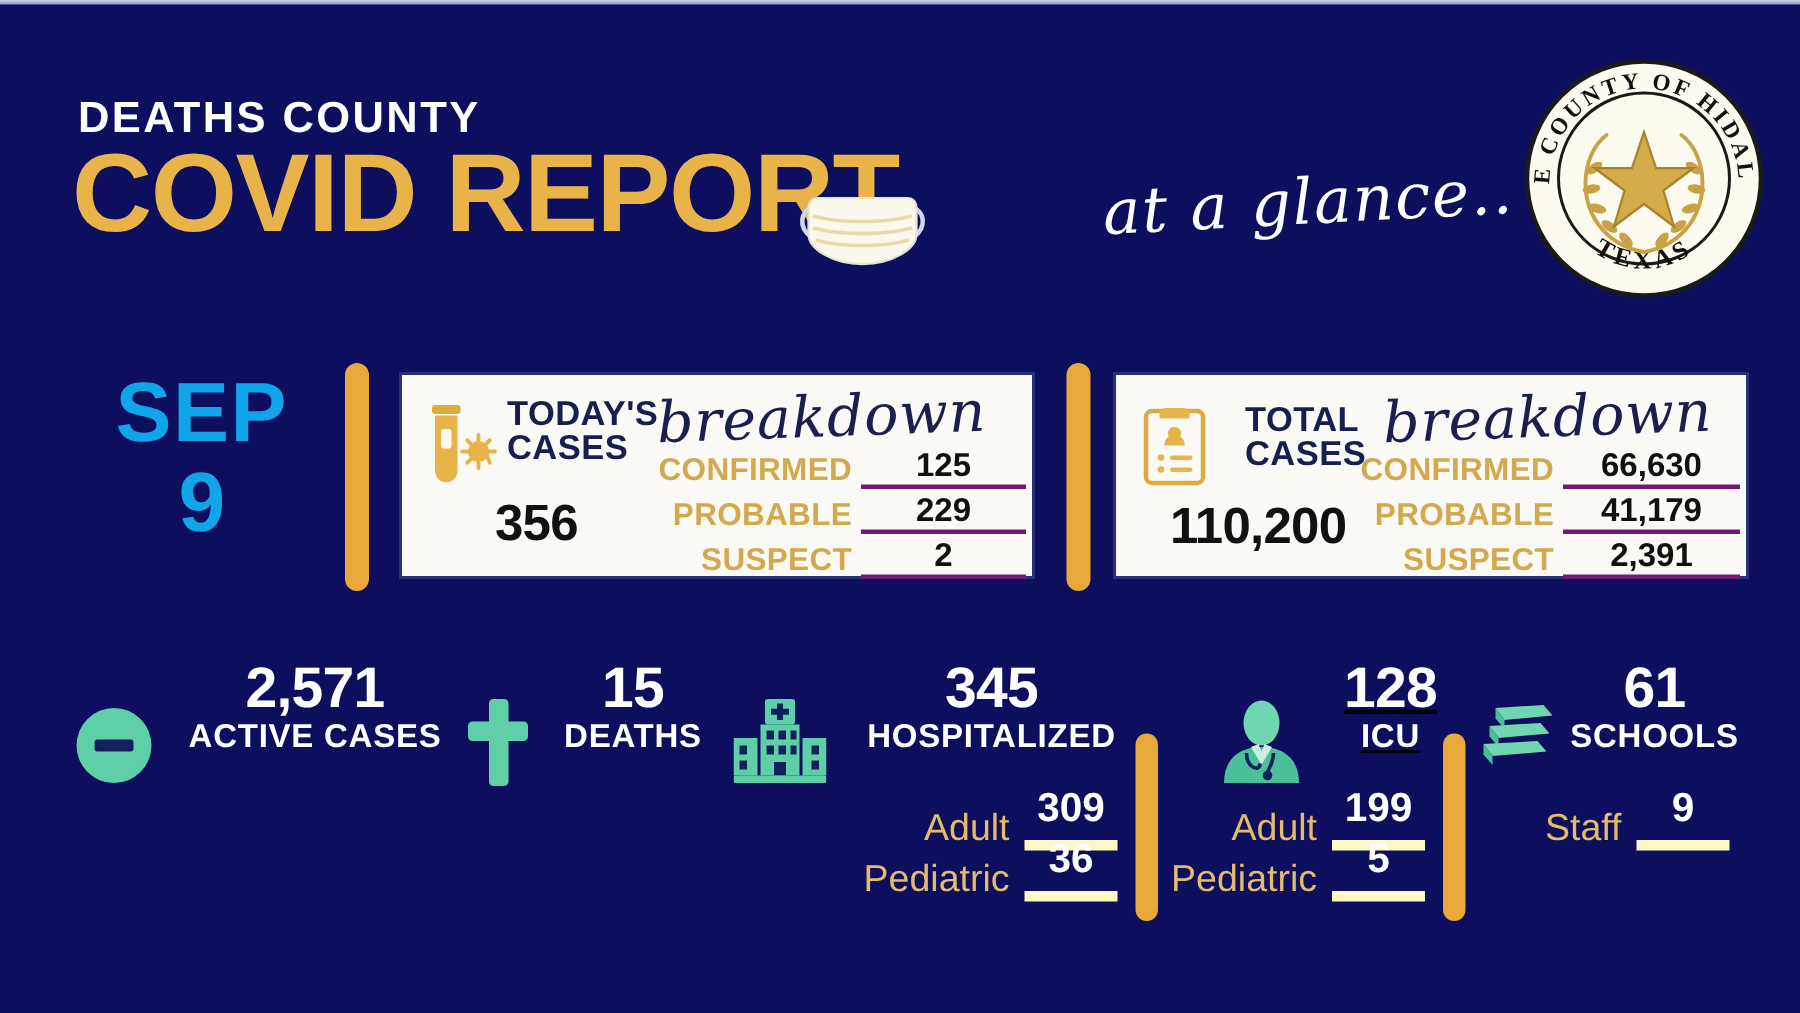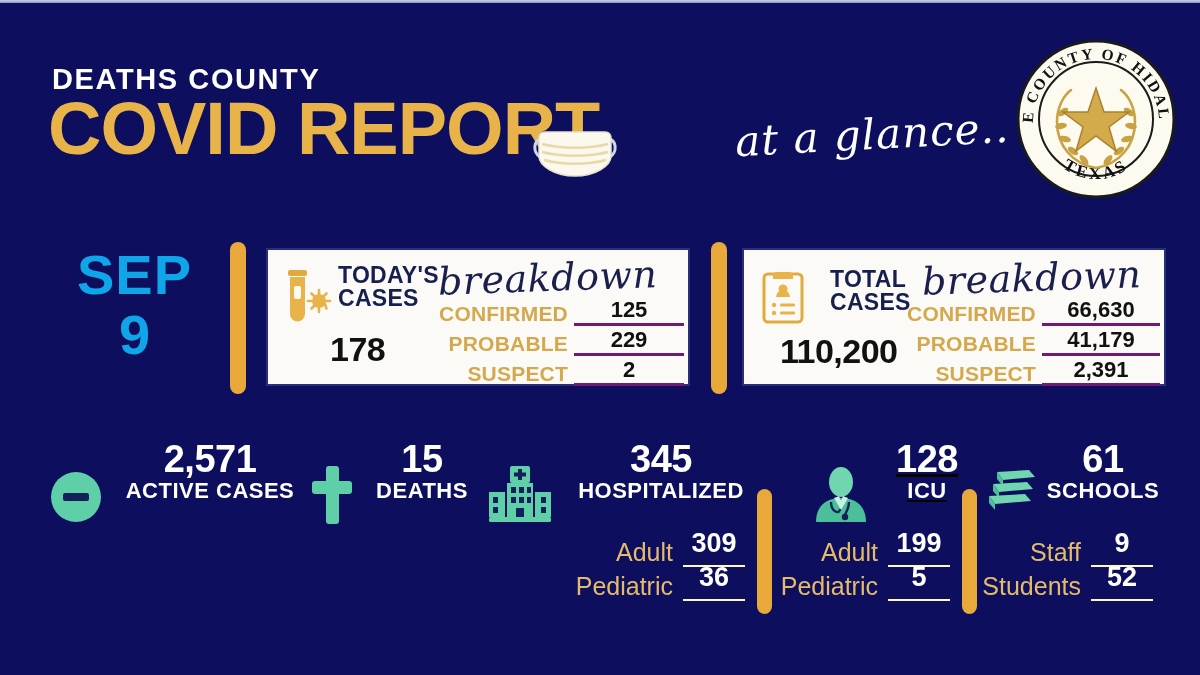--- a/index.html
+++ b/index.html
@@ -147,21 +147,21 @@
   
   .sub{ position:absolute; }
   .sub-row{ display:flex; align-items:flex-end; justify-content:flex-end; height:34px; }
   .sub-label{
     font-size:25px; color:#e3bb6a; font-weight:normal;
     margin-right:10px; white-space:nowrap; line-height:1.2;
   }
   .sub-val{
     min-width:62px; text-align:center;
     font-size:27px; font-weight:bold; color:#ffffff;
-    border-bottom:2px solid #fef9c3; line-height:1.1; padding-bottom:6px;
+    border-bottom:7px solid #fef9c3; line-height:1.1; padding-bottom:6px;
   }
   .hosp-sub{ left:545px; top:533px; width:200px; }
   .icu-sub{  left:780px; top:533px; width:170px; }
   .sch-sub{  left:988px; top:533px; width:165px; }
 </style>
 </head>
 <body>
 
 <div class="top-hairline"></div>
 
@@ -238,21 +238,21 @@
         <path d="M29.5 25.5 L32 28"></path>
           <path d="M42 34 L44.5 40.5"></path>
         <path d="M44.5 25.5 L42 28"></path>
           <path d="M29.5 40.5 L32 38"></path>
       </g>
     </svg>
     <div class="card-head">
       <div>TODAY'S</div>
       <div>CASES</div>
     </div>
-    <div class="card-total">178</div>
+    <div class="card-total">356</div>
     <div class="bd-script">breakdown</div>
     <div class="bd-rows">
       <div class="bd-row">
         <span class="bd-label">CONFIRMED</span>
         <span class="bd-val">125</span>
       </div>
       <div class="bd-row">
         <span class="bd-label">PROBABLE</span>
         <span class="bd-val">229</span>
       </div>
@@ -388,19 +388,15 @@
   </svg>
   <div class="stat school-stat">
     <div class="num">61</div>
     <div class="lbl">SCHOOLS</div>
   </div>
   <div class="sub sch-sub">
     <div class="sub-row">
       <span class="sub-label">Staff</span>
       <span class="sub-val">9</span>
     </div>
-    <div class="sub-row">
-      <span class="sub-label">Students</span>
-      <span class="sub-val">52</span>
-    </div>
   </div>
 
 </div>
 
 </body></html>

